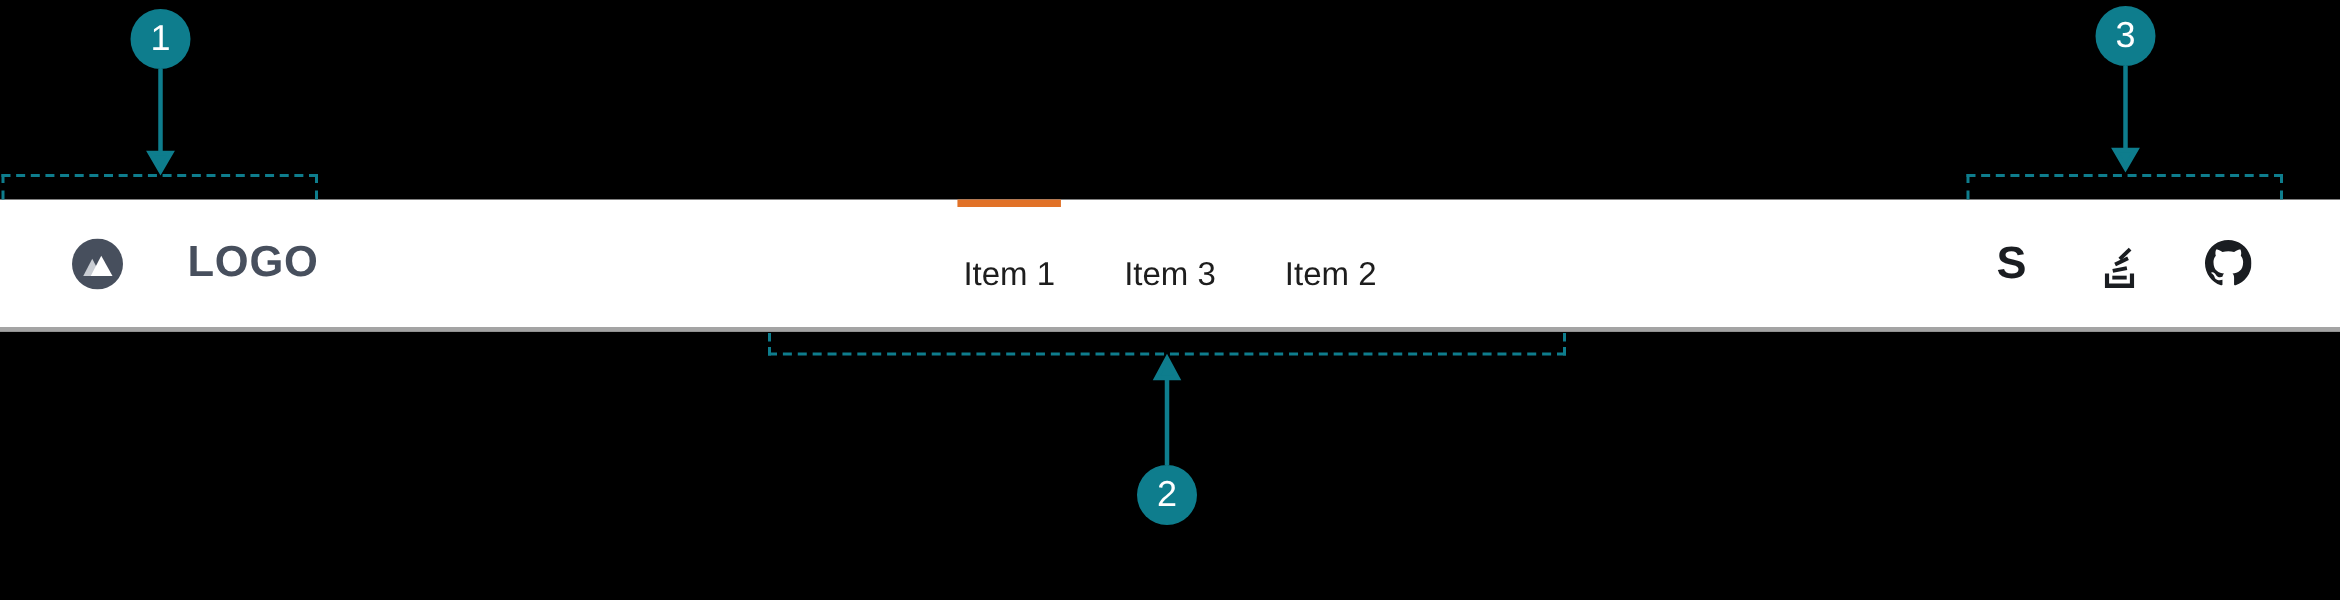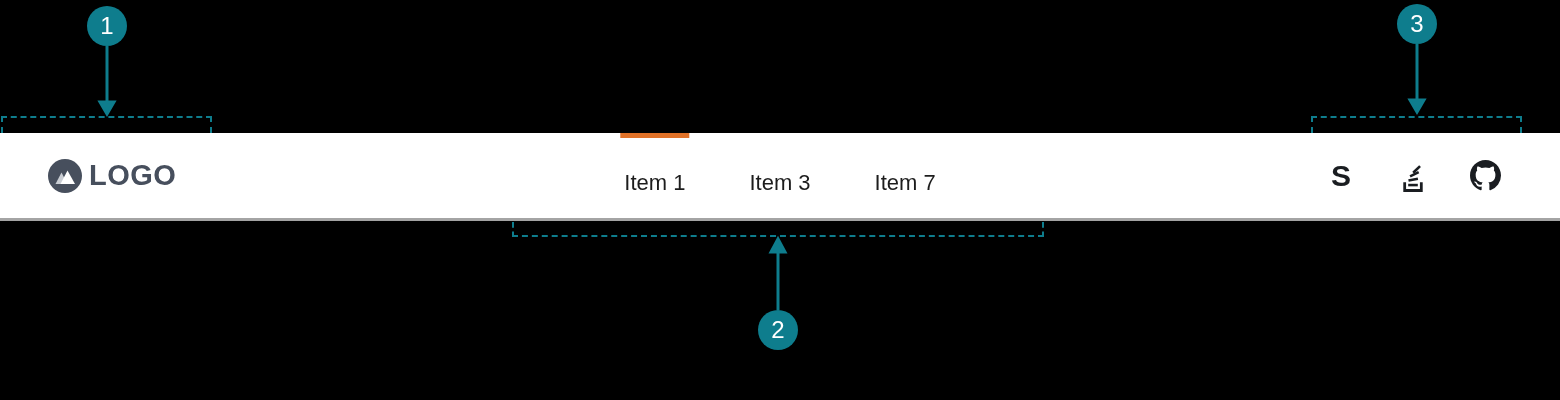--- a/index.html
+++ b/index.html
@@ -31,24 +31,25 @@
   }
   .logo{
     position:absolute;left:48px;top:0;height:85px;
     display:flex;align-items:center;gap:7px;
     text-decoration:none;cursor:pointer;
   }
   .logo-badge{width:34px;height:34px;display:block;}
   .logo-text{
     font-size:29px;font-weight:700;letter-spacing:.5px;
     color:var(--logo_color);
+    margin-left:36px;
   }
   .nav-items{
     position:absolute;left:50%;top:0;transform:translateX(-50%);
-    height:100px;display:flex;column-gap:56px;
+    height:100px;display:flex;column-gap:38px;
     list-style:none;
   }
   .nav-item{
     position:relative;height:100%;
     display:flex;align-items:center;
     padding:0 4px;
     font-size:22px;color:var(--nav_text);
     white-space:nowrap;cursor:pointer;
   }
   .active-bar{
@@ -100,21 +101,21 @@
 
     <ul class="nav-items">
       <li class="nav-item">
         <span class="active-bar"></span>
         <span>Item 1</span>
       </li>
       <li class="nav-item">
         <span>Item 3</span>
       </li>
       <li class="nav-item">
-        <span>Item 7</span>
+        <span>Item 2</span>
       </li>
     </ul>
 
     <div class="icon-links">
       <div class="icon-box">
         <span class="s-glyph">S</span>
       </div>
       <div class="icon-box">
         <svg width="30" height="32" viewBox="0 0 28 30" aria-hidden="true" fill="#1a1d21">
           <path d="M20.5 27.2v-6.3h2.6V30H4.9v-9.1h2.6v6.3z"></path>

